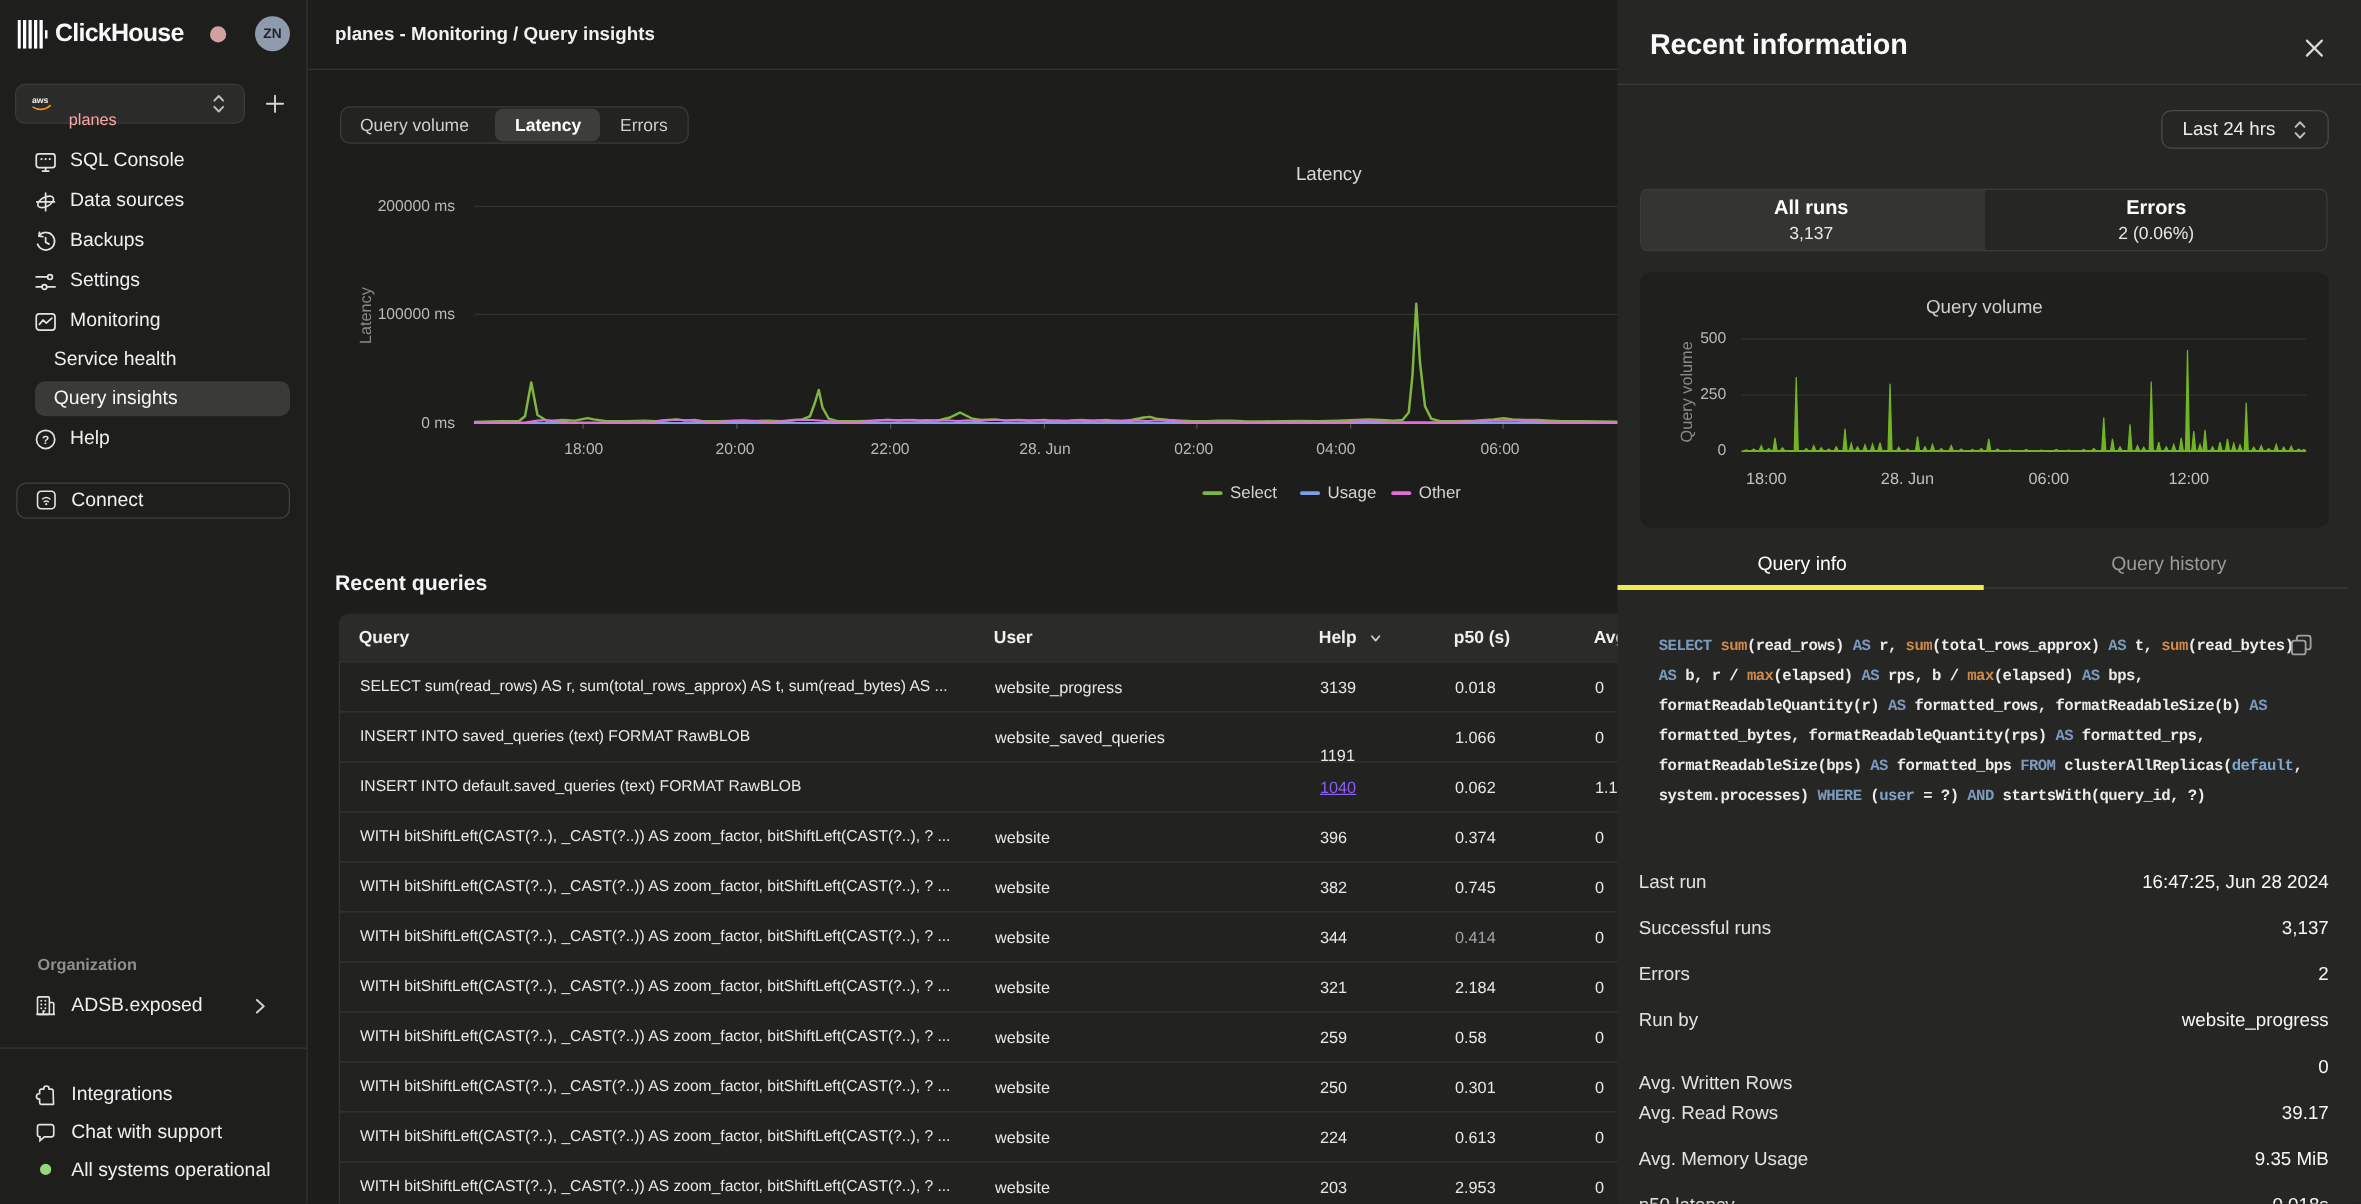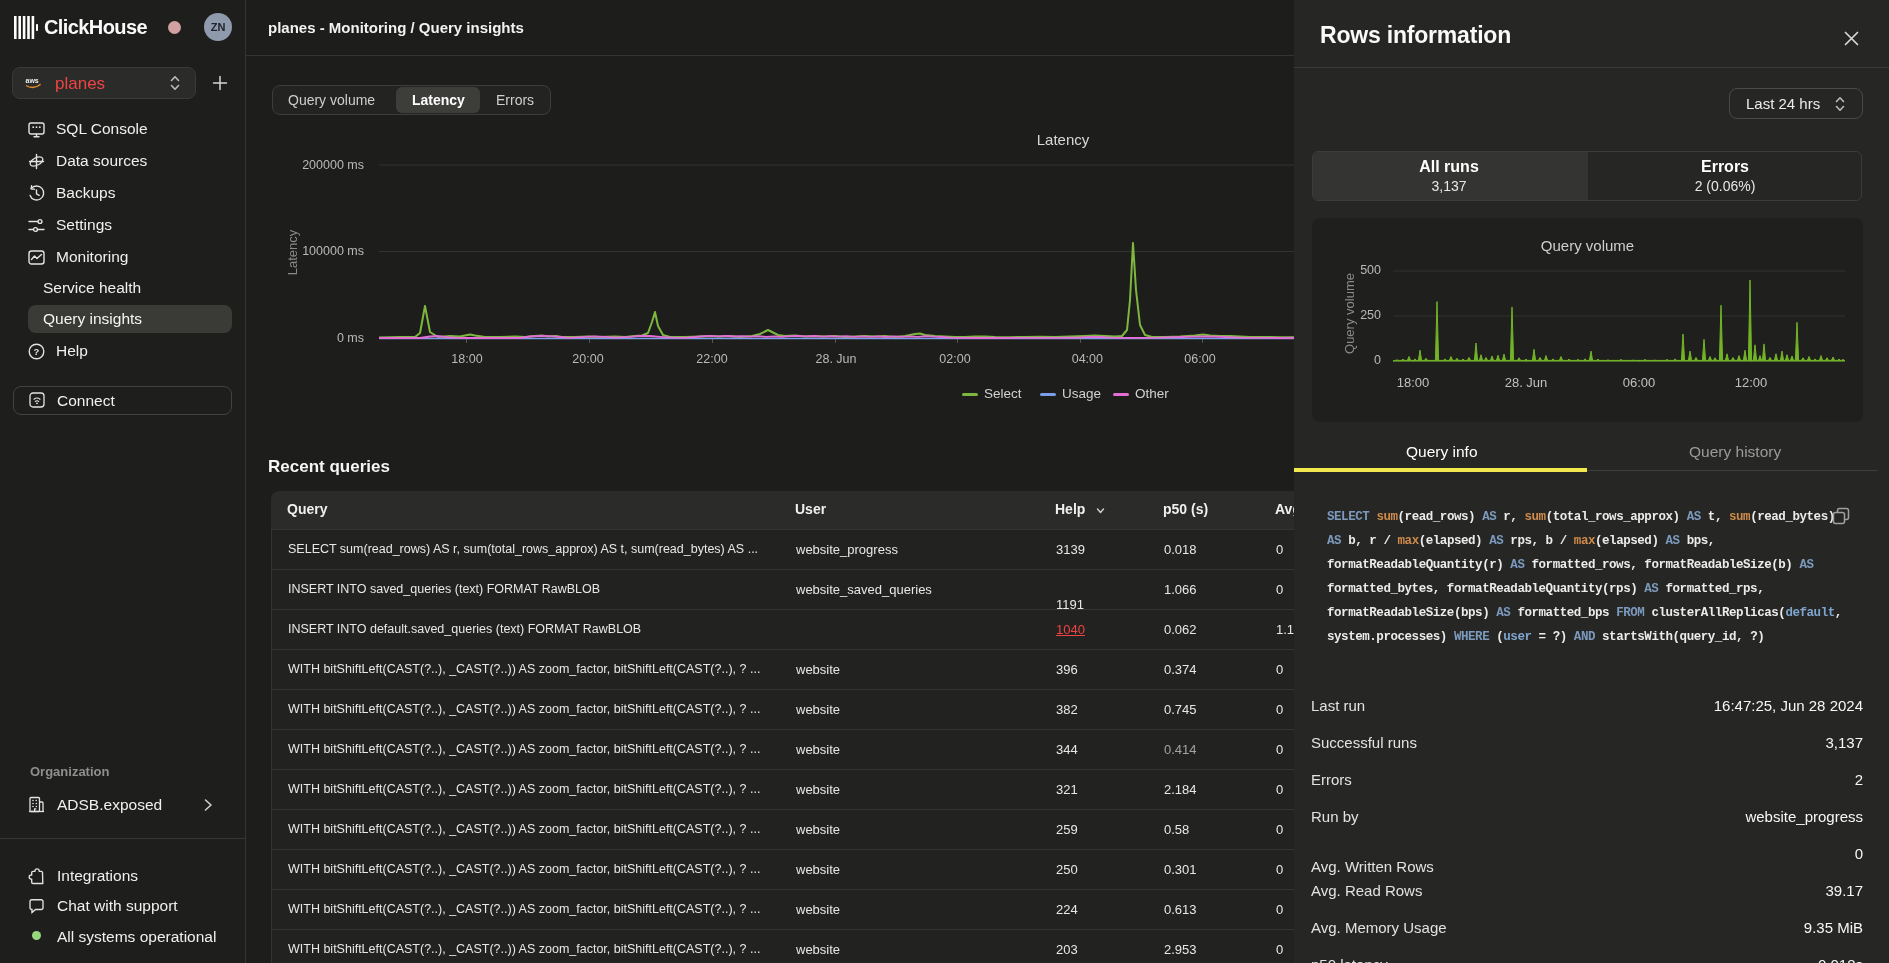--- a/index.html
+++ b/index.html
@@ -26,21 +26,21 @@
     <div class="abs" style="left:44px;top:16px;font-size:20px;font-weight:700;color:#fafafa;letter-spacing:-0.6px;">ClickHouse</div>
     <div class="abs" style="left:168px;top:21px;width:13px;height:13px;border-radius:50%;background:#d2a0a0;"></div>
     <div class="abs" style="left:204px;top:13px;width:28px;height:28px;border-radius:50%;background:#8f9aad;color:#20242e;font-size:11px;font-weight:700;text-align:center;line-height:28px;">ZN</div>
 
     <div class="abs" style="left:12px;top:67px;width:184px;height:32px;background:#2b2b29;border:1px solid #3a3a38;border-radius:8px;"></div>
     <svg class="abs" style="left:25px;top:75px;" width="17" height="15" viewBox="0 0 34 30">
       <text x="1" y="15" font-size="14" font-weight="bold" fill="#eee" font-family="Liberation Sans">aws</text>
       <path d="M2 21 Q16 30 31 19" fill="none" stroke="#e8912d" stroke-width="2.6"></path>
       <path d="M31 19 l-4.5 0 4.8 -2 z" fill="#e8912d"></path>
     </svg>
-    <div class="abs" style="left:55px;top:74px;font-size:17px;color:#ef4444;">planes</div>
+    <div class="abs" style="left:55px;top:88px;font-size:13px;color:#fca5a5;">planes</div>
     <svg class="abs" style="left:168px;top:74px;" width="14" height="18" viewBox="0 0 14 18">
       <path d="M3.5 6.5 L7 2.8 L10.5 6.5" fill="none" stroke="#bdbdbd" stroke-width="1.6" stroke-linecap="round" stroke-linejoin="round"></path>
       <path d="M3.5 11.5 L7 15.2 L10.5 11.5" fill="none" stroke="#bdbdbd" stroke-width="1.6" stroke-linecap="round" stroke-linejoin="round"></path>
     </svg>
     <svg class="abs" style="left:212px;top:75px;" width="16" height="16" viewBox="0 0 16 16">
       <path d="M8 1.5 V14.5 M1.5 8 H14.5" stroke="#d6d6d6" stroke-width="1.5" stroke-linecap="round"></path>
     </svg>
 
     <div class="abs" style="left:28px;top:305px;width:204px;height:28px;background:#3a3a37;border-radius:8px;"></div>
 
@@ -156,21 +156,21 @@
       <path id="greenline" d="M0 197.5 L 21 197 L 36 197 L 41 193 L 46 166 L 51 192 L 59 197 L 71 196 L 81 196.5 L 91 194.5 L 96 195.5 L 106 197 L 121 197 L 136 196.5 L 146 197 L 156 196 L 163 195.5 L 169 196.5 L 177 196 L 183 197 L 196 197 L 209 196.5 L 221 197 L 236 196.5 L 246 197 L 256 196 L 263 195.5 L 269 193 L 273 182 L 276 172 L 279 186 L 284 195 L 291 197 L 306 197 L 321 196.5 L 331 196 L 341 196.5 L 351 196 L 361 197 L 373 196 L 381 194 L 386 191.5 L 389 190 L 393 192 L 399 195 L 406 196 L 416 195.5 L 426 196.5 L 436 196 L 446 196.5 L 456 196 L 466 197 L 476 196.5 L 486 196 L 496 196.5 L 506 196 L 516 197 L 526 196 L 536 194 L 541 193.5 L 546 195 L 556 196 L 566 196.5 L 576 197 L 586 197 L 596 196.5 L 606 196.5 L 616 197 L 631 197.2 L 646 197 L 661 196.8 L 676 197 L 691 196.5 L 706 196 L 716 195.5 L 726 196 L 736 196.5 L 743 196 L 748 190 L 751 160 L 754 103 L 757 150 L 761 185 L 766 195 L 773 197 L 786 197 L 801 196.5 L 816 195.5 L 824 194.5 L 831 195.5 L 841 196 L 851 196 L 861 196.5 L 871 197 L 886 197 L 901 197.2 L 915 197.3" fill="none" stroke="#7eb73f" stroke-width="2" stroke-linejoin="round"></path>
       <path id="blueline" d="M0 198.4 H1160" fill="none" stroke="#7b9fe8" stroke-width="1.5"></path>
       <path id="magline" d="M0 198 L 41 198 L 51 196.5 L 58 196 L 66 197 L 76 197.8 L 86 198 L 141 198 L 151 196.5 L 161 195.8 L 171 196.2 L 181 197 L 191 197.8 L 206 196.8 L 216 196.3 L 226 196.8 L 236 197.7 L 251 196.8 L 261 195.8 L 271 196 L 281 196.8 L 293 197.6 L 306 197.8 L 321 196.5 L 331 195.8 L 339 196.3 L 347 195.9 L 355 196.5 L 363 196.1 L 371 196.6 L 379 196.2 L 387 196.8 L 395 196.3 L 403 196.9 L 411 196.2 L 419 195.8 L 427 196.4 L 435 196 L 443 196.6 L 451 196.1 L 459 196.7 L 467 196.2 L 475 196.8 L 483 196.3 L 491 196.9 L 499 196.4 L 507 197 L 515 196.4 L 523 196.9 L 531 196.3 L 539 196.8 L 547 196.2 L 555 196.7 L 563 197 L 571 197.6 L 581 197.9 L 596 198 L 621 198 L 651 197.9 L 681 197.9 L 701 197.5 L 711 196.8 L 721 197 L 731 197.6 L 741 197.8 L 761 197.9 L 781 197.7 L 801 197 L 816 196.6 L 826 196.3 L 836 196.6 L 846 197 L 861 197.6 L 881 197.9 L 901 198 L 915 198" fill="none" stroke="#e36fd6" stroke-width="1.8" stroke-linejoin="round"></path>
     </svg>
 
     <div class="abs" style="left:196px;top:352px;width:50px;text-align:center;font-size:12.5px;color:#b9b9b7;">18:00</div>
     <div class="abs" style="left:317px;top:352px;width:50px;text-align:center;font-size:12.5px;color:#b9b9b7;">20:00</div>
     <div class="abs" style="left:441px;top:352px;width:50px;text-align:center;font-size:12.5px;color:#b9b9b7;">22:00</div>
     <div class="abs" style="left:560px;top:352px;width:60px;text-align:center;font-size:12.5px;color:#b9b9b7;">28. Jun</div>
     <div class="abs" style="left:684px;top:352px;width:50px;text-align:center;font-size:12.5px;color:#b9b9b7;">02:00</div>
-    <div class="abs" style="left:807px;top:352px;width:50px;text-align:right;font-size:12.5px;color:#b9b9b7;">04:00</div>
+    <div class="abs" style="left:807px;top:352px;width:50px;text-align:left;font-size:12.5px;color:#b9b9b7;">04:00</div>
     <div class="abs" style="left:929px;top:352px;width:50px;text-align:center;font-size:12.5px;color:#b9b9b7;">06:00</div>
 
     <div class="abs" style="left:716px;top:393px;width:16px;height:2.6px;border-radius:2px;background:#7eb73f;"></div>
     <div class="abs" style="left:738px;top:386px;font-size:13.5px;color:#d2d2d0;">Select</div>
     <div class="abs" style="left:794px;top:393px;width:16px;height:2.6px;border-radius:2px;background:#7b9fe8;"></div>
     <div class="abs" style="left:816px;top:386px;font-size:13.5px;color:#d2d2d0;">Usage</div>
     <div class="abs" style="left:867px;top:393px;width:16px;height:2.6px;border-radius:2px;background:#e36fd6;"></div>
     <div class="abs" style="left:889px;top:386px;font-size:13.5px;color:#d2d2d0;">Other</div>
 
     <div class="abs" style="left:22px;top:457px;font-size:17px;font-weight:700;color:#f5f5f5;">Recent queries</div>
@@ -195,21 +195,21 @@
         <div class="abs" style="left:0;top:78px;width:1612px;height:40px;background:#222220;border-top:1px solid #343432;border-left:1px solid #343432;">
           <div class="abs" style="left:16px;top:12px;width:500px;overflow:hidden;white-space:nowrap;font-size:12.5px;color:#e8e8e8;">INSERT INTO saved_queries (text) FORMAT RawBLOB</div>
           <div class="abs" style="left:524px;top:12px;font-size:13px;color:#e8e8e8;">website_saved_queries</div>
           <div class="abs" style="left:784px;top:12px;font-size:13px;color:#e8e8e8;margin-top:15px;">1191</div>
           <div class="abs" style="left:892px;top:12px;font-size:13px;color:#e8e8e8;">1.066</div>
           <div class="abs" style="left:1004px;top:12px;font-size:13px;color:#e8e8e8;">0</div>
         </div>
         <div class="abs" style="left:0;top:118px;width:1612px;height:40px;background:#222220;border-top:1px solid #343432;border-left:1px solid #343432;">
           <div class="abs" style="left:16px;top:12px;width:500px;overflow:hidden;white-space:nowrap;font-size:12.5px;color:#e8e8e8;">INSERT INTO default.saved_queries (text) FORMAT RawBLOB</div>
           <div class="abs" style="left:524px;top:12px;font-size:13px;color:#e8e8e8;"></div>
-          <div class="abs" style="left:784px;top:12px;font-size:13px;color:#ef4444;text-decoration:underline;">1040</div>
+          <div class="abs" style="left:784px;top:12px;font-size:13px;color:#8b5cf6;text-decoration:underline;">1040</div>
           <div class="abs" style="left:892px;top:12px;font-size:13px;color:#e8e8e8;">0.062</div>
           <div class="abs" style="left:1004px;top:12px;font-size:13px;color:#e8e8e8;">1.15</div>
         </div>
         <div class="abs" style="left:0;top:158px;width:1612px;height:40px;background:#222220;border-top:1px solid #343432;border-left:1px solid #343432;">
           <div class="abs" style="left:16px;top:12px;width:500px;overflow:hidden;white-space:nowrap;font-size:12.5px;color:#e8e8e8;">WITH bitShiftLeft(CAST(?..), _CAST(?..)) AS zoom_factor, bitShiftLeft(CAST(?..), ? ...</div>
           <div class="abs" style="left:524px;top:12px;font-size:13px;color:#e8e8e8;">website</div>
           <div class="abs" style="left:784px;top:12px;font-size:13px;color:#e8e8e8;">396</div>
           <div class="abs" style="left:892px;top:12px;font-size:13px;color:#e8e8e8;">0.374</div>
           <div class="abs" style="left:1004px;top:12px;font-size:13px;color:#e8e8e8;">0</div>
         </div>
@@ -260,21 +260,21 @@
           <div class="abs" style="left:524px;top:12px;font-size:13px;color:#e8e8e8;">website</div>
           <div class="abs" style="left:784px;top:12px;font-size:13px;color:#e8e8e8;">203</div>
           <div class="abs" style="left:892px;top:12px;font-size:13px;color:#e8e8e8;">2.953</div>
           <div class="abs" style="left:1004px;top:12px;font-size:13px;color:#e8e8e8;">0</div>
         </div>
       </div>
   </div>
 
   <div class="abs" id="panel" style="left:1294px;top:0;width:595px;height:963px;background:#262624;">
     <div class="abs" style="left:0;top:0;width:595px;height:68px;border-bottom:1px solid #3a3a38;"></div>
-    <div class="abs" style="left:26px;top:22px;font-size:23px;font-weight:700;color:#fafafa;letter-spacing:-0.2px;">Rows information</div>
+    <div class="abs" style="left:26px;top:22px;font-size:23px;font-weight:700;color:#fafafa;letter-spacing:-0.2px;">Recent information</div>
     <svg class="abs" style="left:549px;top:30px;" width="17" height="17" viewBox="0 0 17 17">
       <path d="M2.5 2.5 L14.5 14.5 M14.5 2.5 L2.5 14.5" stroke="#d8d8d8" stroke-width="1.7" stroke-linecap="round"></path>
     </svg>
 
     <div class="abs" style="left:435px;top:88px;width:134px;height:31px;border:1px solid #4a4a48;border-radius:8px;"></div>
     <div class="abs" style="left:452px;top:95px;font-size:15px;color:#ececec;">Last 24 hrs</div>
     <svg class="abs" style="left:539px;top:95px;" width="14" height="18" viewBox="0 0 14 18">
       <path d="M3.5 6.5 L7 2.8 L10.5 6.5" fill="none" stroke="#bdbdbd" stroke-width="1.6" stroke-linecap="round" stroke-linejoin="round"></path>
       <path d="M3.5 11.5 L7 15.2 L10.5 11.5" fill="none" stroke="#bdbdbd" stroke-width="1.6" stroke-linecap="round" stroke-linejoin="round"></path>
     </svg>

